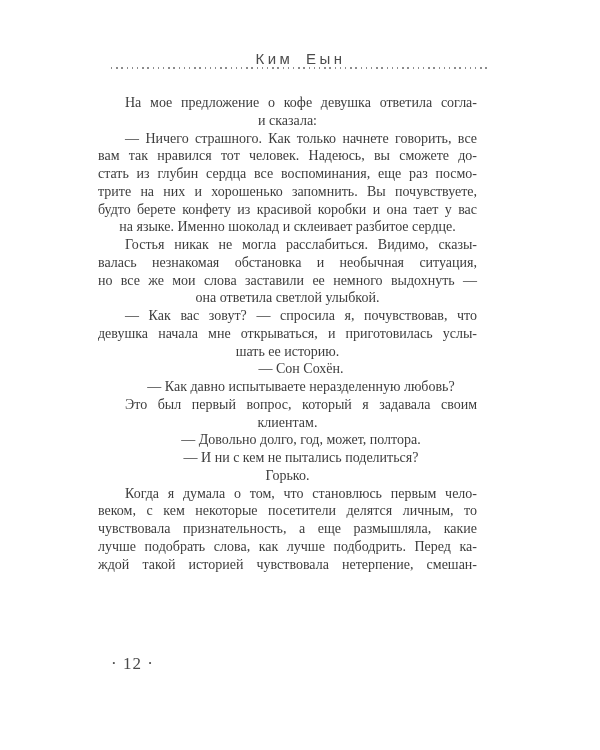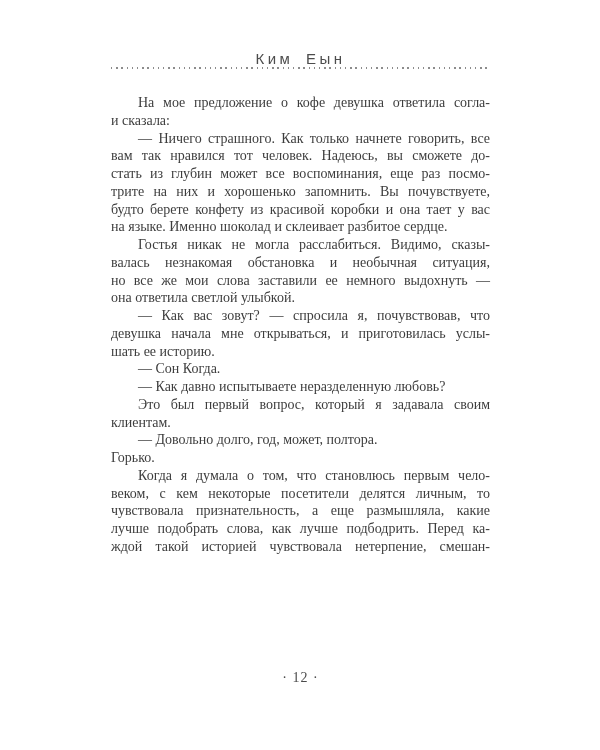--- a/index.html
+++ b/index.html
@@ -36,78 +36,79 @@
     height: 2px;
     background-image: repeating-linear-gradient(
       to right,
       #8c8c8c 0px, #8c8c8c 1.4px,
       transparent 1.4px, transparent 5.2px
     );
   }
   .page-text {
     position: absolute;
     top: 94px;
-    left: 111px;
+    left: 98px;
     width: 379px;
     font-size: 14px;
     color: #3d3d3d;
   }
   .line {
     line-height: 17.75px;
-    text-align: left;
+    text-align: center;
     white-space: normal;
   }
   .line.just {
     text-align: justify;
     text-align-last: justify;
   }
   .line.ind {
     text-indent: 27px;
   }
   .page-number {
     position: absolute;
-    top: 670px;
+    top: 654px;
     left: 111px;
     width: 379px;
-    text-align: center;
-    font-size: 14px;
+    text-align: left;
+    font-size: 17px;
     letter-spacing: 1px;
     color: #4a4a4a;
   }
 </style>
 </head>
 <body>
 
 <div class="page">
 
   <div class="running-header">Ким Еын</div>
 
   <div class="dotted-rule"></div>
 
   <div class="page-text" id="text-body">
       <div class="line just ind">На мое предложение о кофе девушка ответила согла-</div>
       <div class="line">и сказала:</div>
       <div class="line just ind">— Ничего страшного. Как только начнете говорить, все</div>
       <div class="line just">вам так нравился тот человек. Надеюсь, вы сможете до-</div>
-      <div class="line just">стать из глубин может все воспоминания, еще раз посмо-</div>
+      <div class="line just">стать из глубин сердца все воспоминания, еще раз посмо-</div>
       <div class="line just">трите на них и хорошенько запомнить. Вы почувствуете,</div>
       <div class="line just">будто берете конфету из красивой коробки и она тает у вас</div>
       <div class="line">на языке. Именно шоколад и склеивает разбитое сердце.</div>
       <div class="line just ind">Гостья никак не могла расслабиться. Видимо, сказы-</div>
       <div class="line just">валась незнакомая обстановка и необычная ситуация,</div>
       <div class="line just">но все же мои слова заставили ее немного выдохнуть —</div>
       <div class="line">она ответила светлой улыбкой.</div>
       <div class="line just ind">— Как вас зовут? — спросила я, почувствовав, что</div>
       <div class="line just">девушка начала мне открываться, и приготовилась услы-</div>
       <div class="line">шать ее историю.</div>
-      <div class="line ind">— Сон Когда.</div>
+      <div class="line ind">— Сон Сохён.</div>
       <div class="line ind">— Как давно испытываете неразделенную любовь?</div>
       <div class="line just ind">Это был первый вопрос, который я задавала своим</div>
       <div class="line">клиентам.</div>
       <div class="line ind">— Довольно долго, год, может, полтора.</div>
+      <div class="line ind">— И ни с кем не пытались поделиться?</div>
       <div class="line">Горько.</div>
       <div class="line just ind">Когда я думала о том, что становлюсь первым чело-</div>
       <div class="line just">веком, с кем некоторые посетители делятся личным, то</div>
       <div class="line just">чувствовала признательность, а еще размышляла, какие</div>
       <div class="line just">лучше подобрать слова, как лучше подбодрить. Перед ка-</div>
       <div class="line just">ждой такой историей чувствовала нетерпение, смешан-</div>
     </div>
 
   <div class="page-number">· 12 ·</div>
 

